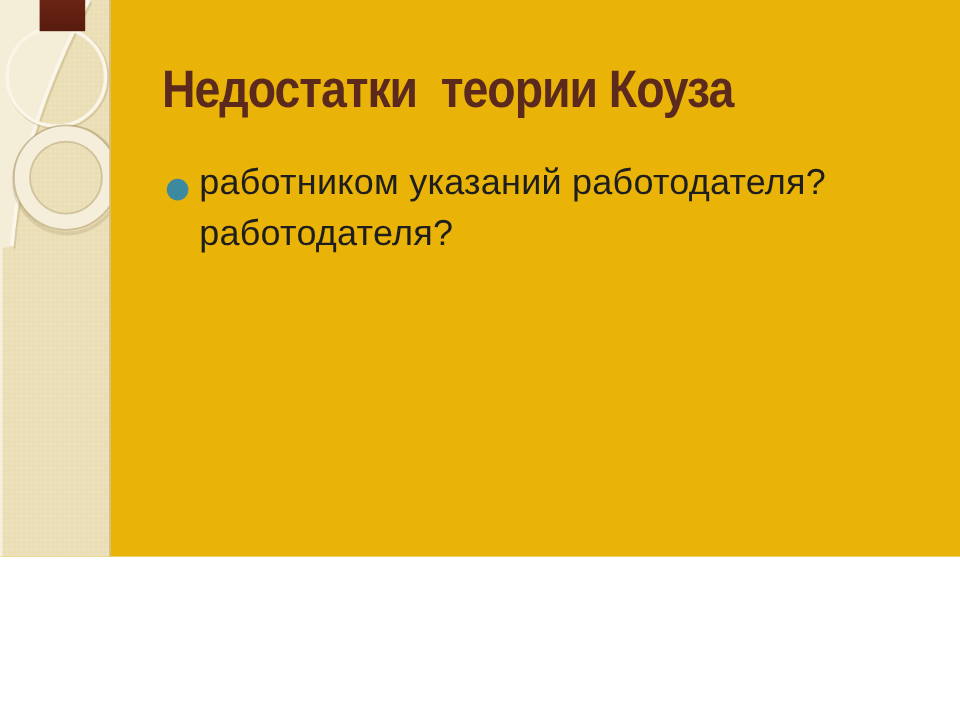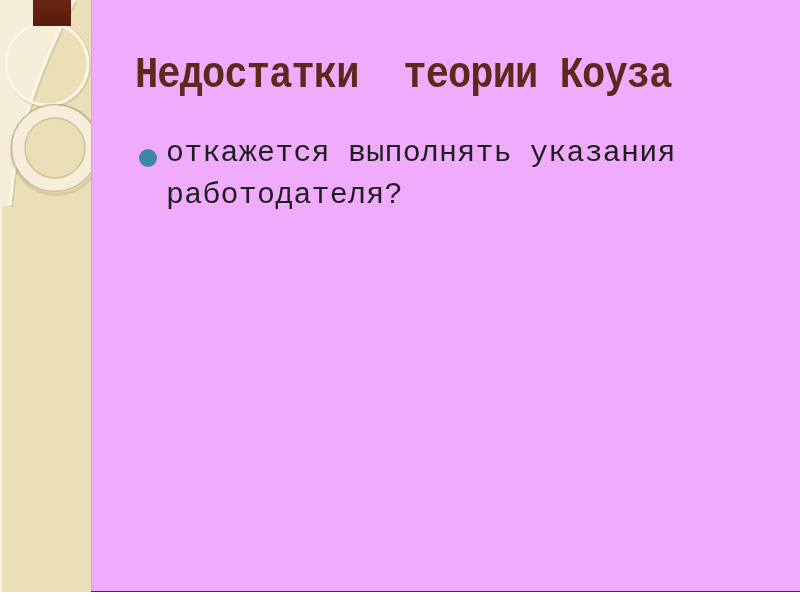--- a/index.html
+++ b/index.html
@@ -4,24 +4,23 @@
 <style>
   html, body {
     margin: 0;
     padding: 0;
     background: #ffffff;
     font-family: "Liberation Sans", sans-serif;
   }
   .slide {
     position: relative;
     width: 800px;
-    height: 592px;
-    background: #f0abfc;
+    height: 464px;
+    background: #eab308;
     overflow: hidden;
-    font-family: Liberation Mono, monospace;
   }
 
   
   .sidebar {
     position: absolute;
     left: 0; top: 0;
     width: 92px; height: 600px;
     background-color: #EBDFB7;
     background-image:
       radial-gradient(rgba(255,255,255,0.40) 18%, transparent 22%),
@@ -120,20 +119,20 @@
     </svg>
   </div>
 
   <div class="accent-tab"></div>
 
   <div class="slide-title">Недостатки  теории Коуза</div>
 
   <div class="bullet-item">
     <span class="bullet-dot"></span>
     <div class="bullet-text">
-      <div class="bullet-line">откажется выполнять указания</div>
+      <div class="bullet-line">работником указаний работодателя?</div>
       <div class="bullet-line">работодателя?</div>
     </div>
   </div>
 
   <div class="footer-bar"></div>
 
 </div>
 
 </body></html>

